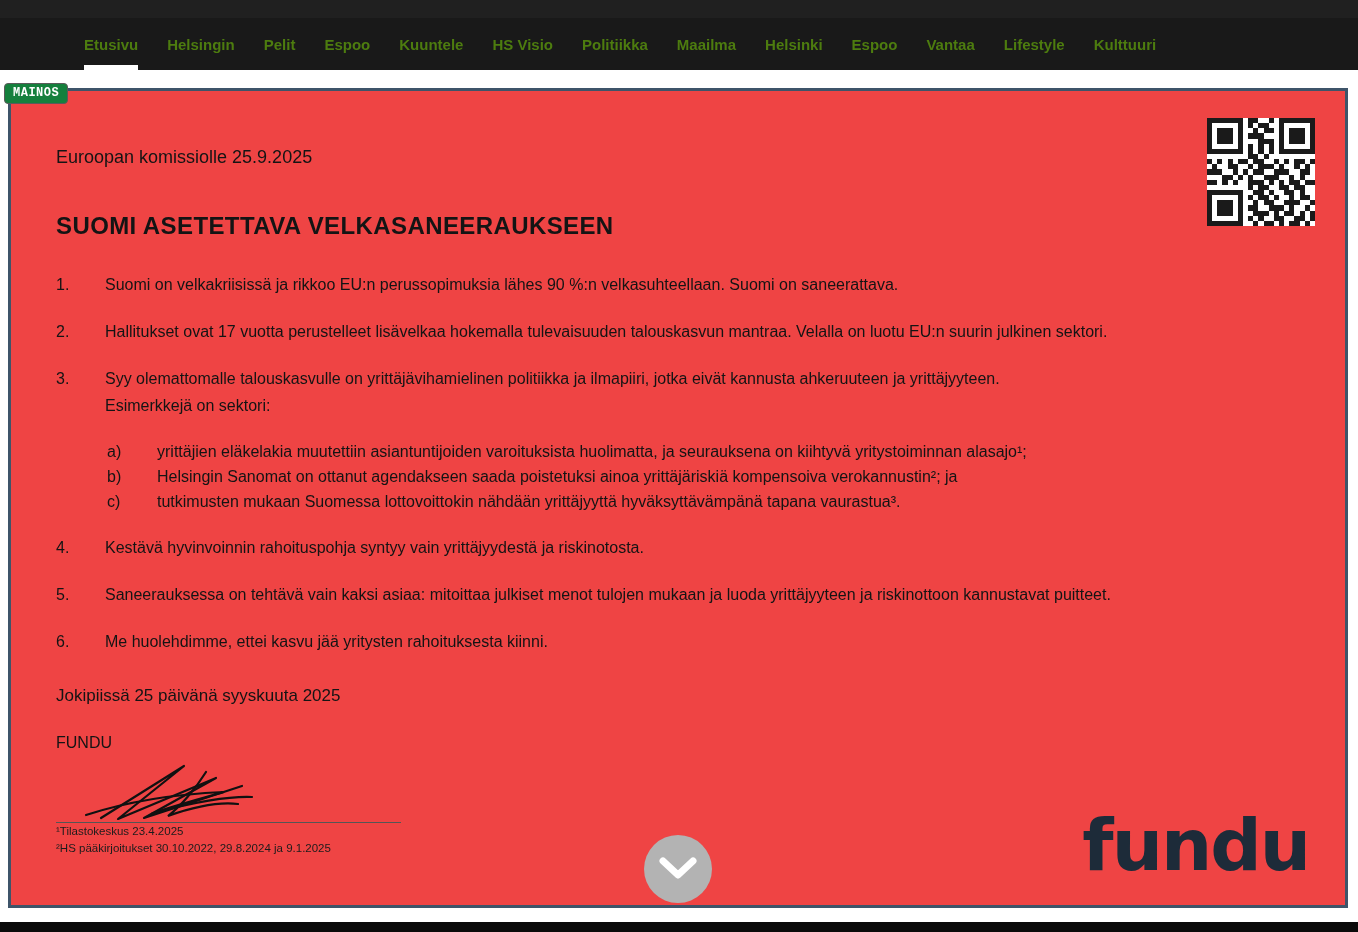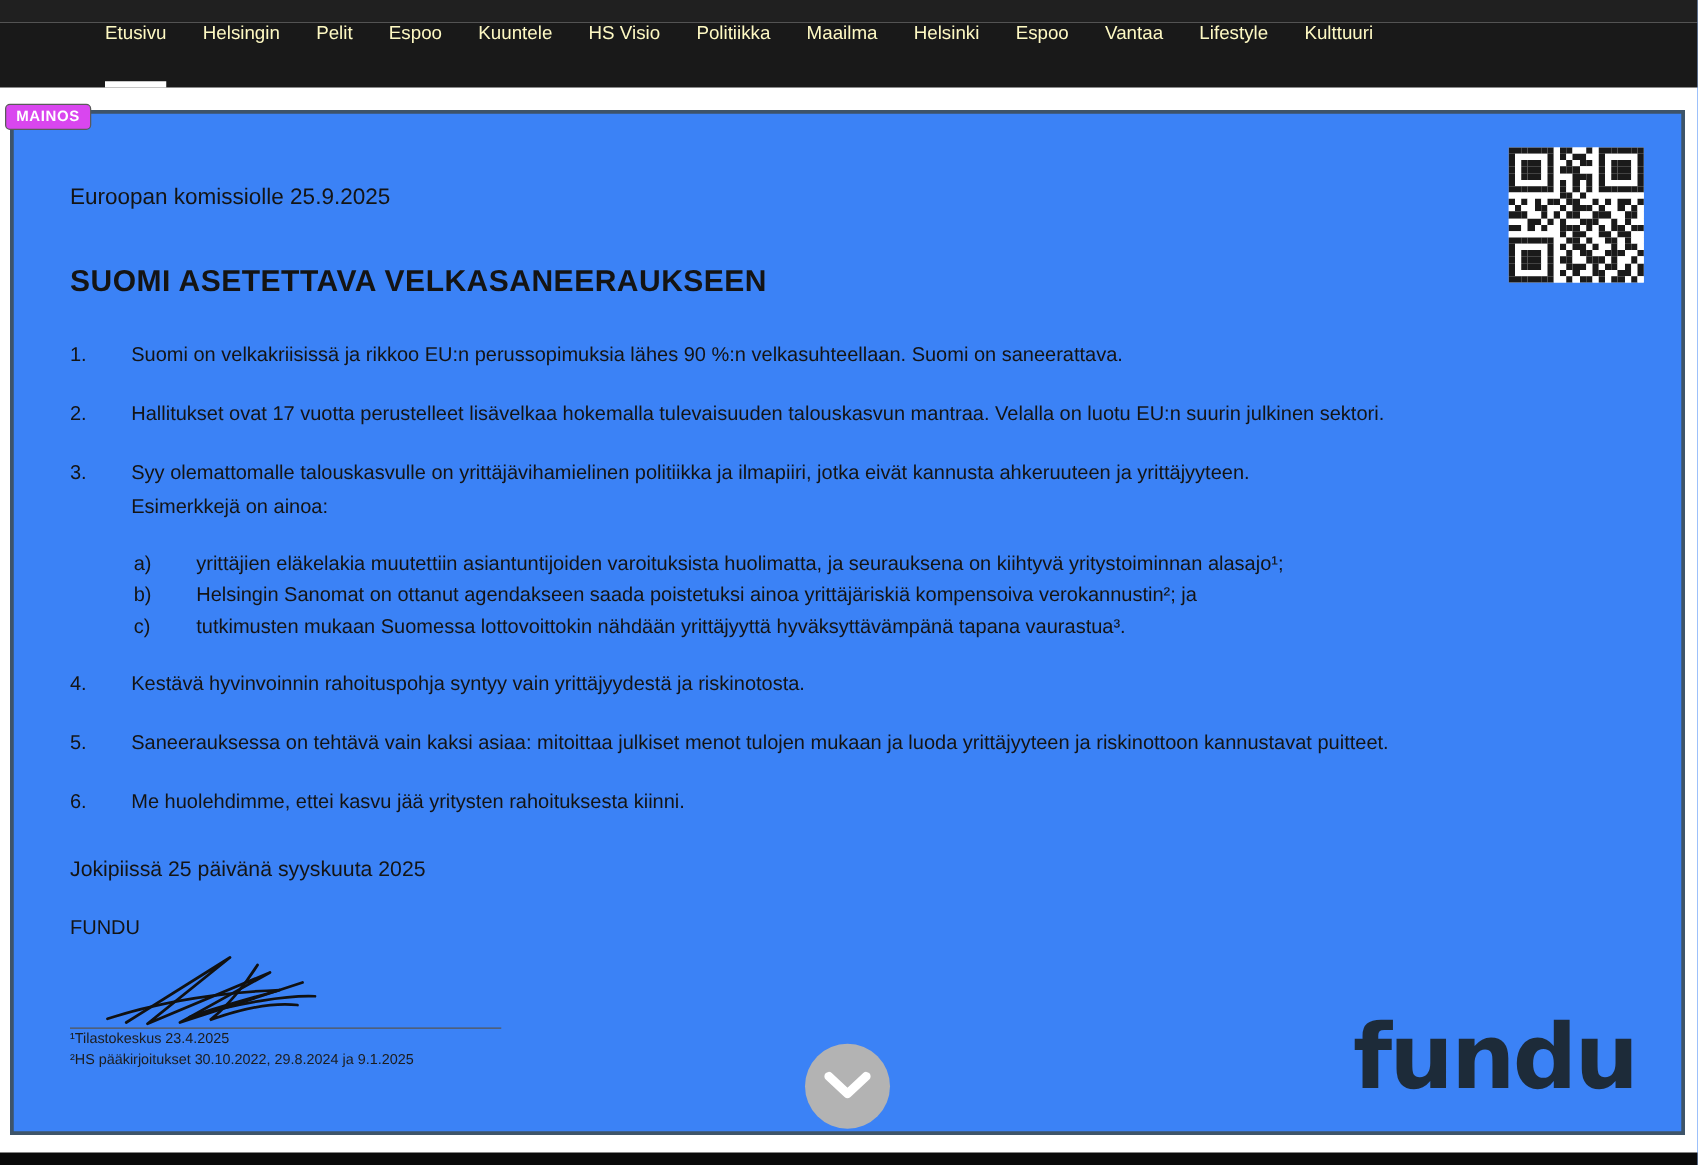--- a/index.html
+++ b/index.html
@@ -9,40 +9,41 @@
     font-family:"Liberation Sans","DejaVu Sans",sans-serif;
     color:#141414;
   }
   
   .top-strip{position:absolute;left:0;top:0;width:100%;height:18px;background:#202020;}
   .main-nav{
     position:absolute;left:0;top:18px;width:100%;height:52px;background:#191919;
     display:flex;align-items:center;padding-left:84px;gap:29px;box-sizing:border-box;
   }
   .nav-item{
-    position:relative;height:100%;display:flex;
-    color:#fef9c3;font-size:15px;font-weight:400;cursor:pointer;white-space:nowrap;
+    position:relative;height:100%;display:flex;align-items:center;
+    color:#4d7c0f;font-size:15px;font-weight:700;cursor:pointer;white-space:nowrap;
   }
   .nav-item.active .nav-underline{
     position:absolute;left:0;right:0;bottom:0;height:5px;background:#ffffff;
   }
   .bottom-bar{position:absolute;left:0;bottom:0;width:100%;height:10px;background:#0a0a0a;}
 
   
   .ad-badge{
     position:absolute;left:4px;top:83px;z-index:5;
-    background:#d946ef;border:1px solid #5a5a5a;border-radius:4px;
+    background:#15803d;border:1px solid #5a5a5a;border-radius:4px;
     color:#ffffff;font-size:12px;font-weight:700;letter-spacing:.5px;
     padding:2px 8px 3px 8px;
+    font-family:Liberation Mono, monospace;
   }
 
   
   .ad-frame{
     position:absolute;left:8px;top:88px;width:1340px;height:820px;
-    border:3px solid #3e5469;background:#3b82f6;box-sizing:border-box;
+    border:3px solid #3e5469;background:#ef4444;box-sizing:border-box;
   }
   .ad-content{position:absolute;inset:0;padding:56px 40px 0 45px;box-sizing:border-box;}
 
   .date-line{font-size:18px;margin:0 0 44px 0;}
   .ad-heading{font-size:24px;font-weight:700;letter-spacing:.4px;margin:0 0 31px 0;}
 
   .li{display:flex;line-height:27px;font-size:16px;margin:0 0 20px 0;}
   .li .num{width:49px;flex-shrink:0;}
   .li .txt{flex:1;}
   .li .txt .line2{display:block;}
@@ -144,21 +145,21 @@
       <span class="txt">Suomi on velkakriisissä ja rikkoo EU:n perussopimuksia lähes 90 %:n velkasuhteellaan. Suomi on saneerattava.</span>
     </div>
     <div class="li">
       <span class="num">2.</span>
       <span class="txt">Hallitukset ovat 17 vuotta perustelleet lisävelkaa hokemalla tulevaisuuden talouskasvun mantraa. Velalla on luotu EU:n suurin julkinen sektori.</span>
     </div>
     <div class="li">
       <span class="num">3.</span>
       <span class="txt">
         <span>Syy olemattomalle talouskasvulle on yrittäjävihamielinen politiikka ja ilmapiiri, jotka eivät kannusta ahkeruuteen ja yrittäjyyteen.</span>
-        <span class="line2">Esimerkkejä on ainoa:</span>
+        <span class="line2">Esimerkkejä on sektori:</span>
       </span>
     </div>
 
     <div class="sub-list">
       <div class="li sub">
         <span class="num">a)</span>
         <span class="txt">yrittäjien eläkelakia muutettiin asiantuntijoiden varoituksista huolimatta, ja seurauksena on kiihtyvä yritystoiminnan alasajo¹;</span>
       </div>
       <div class="li sub">
         <span class="num">b)</span>

